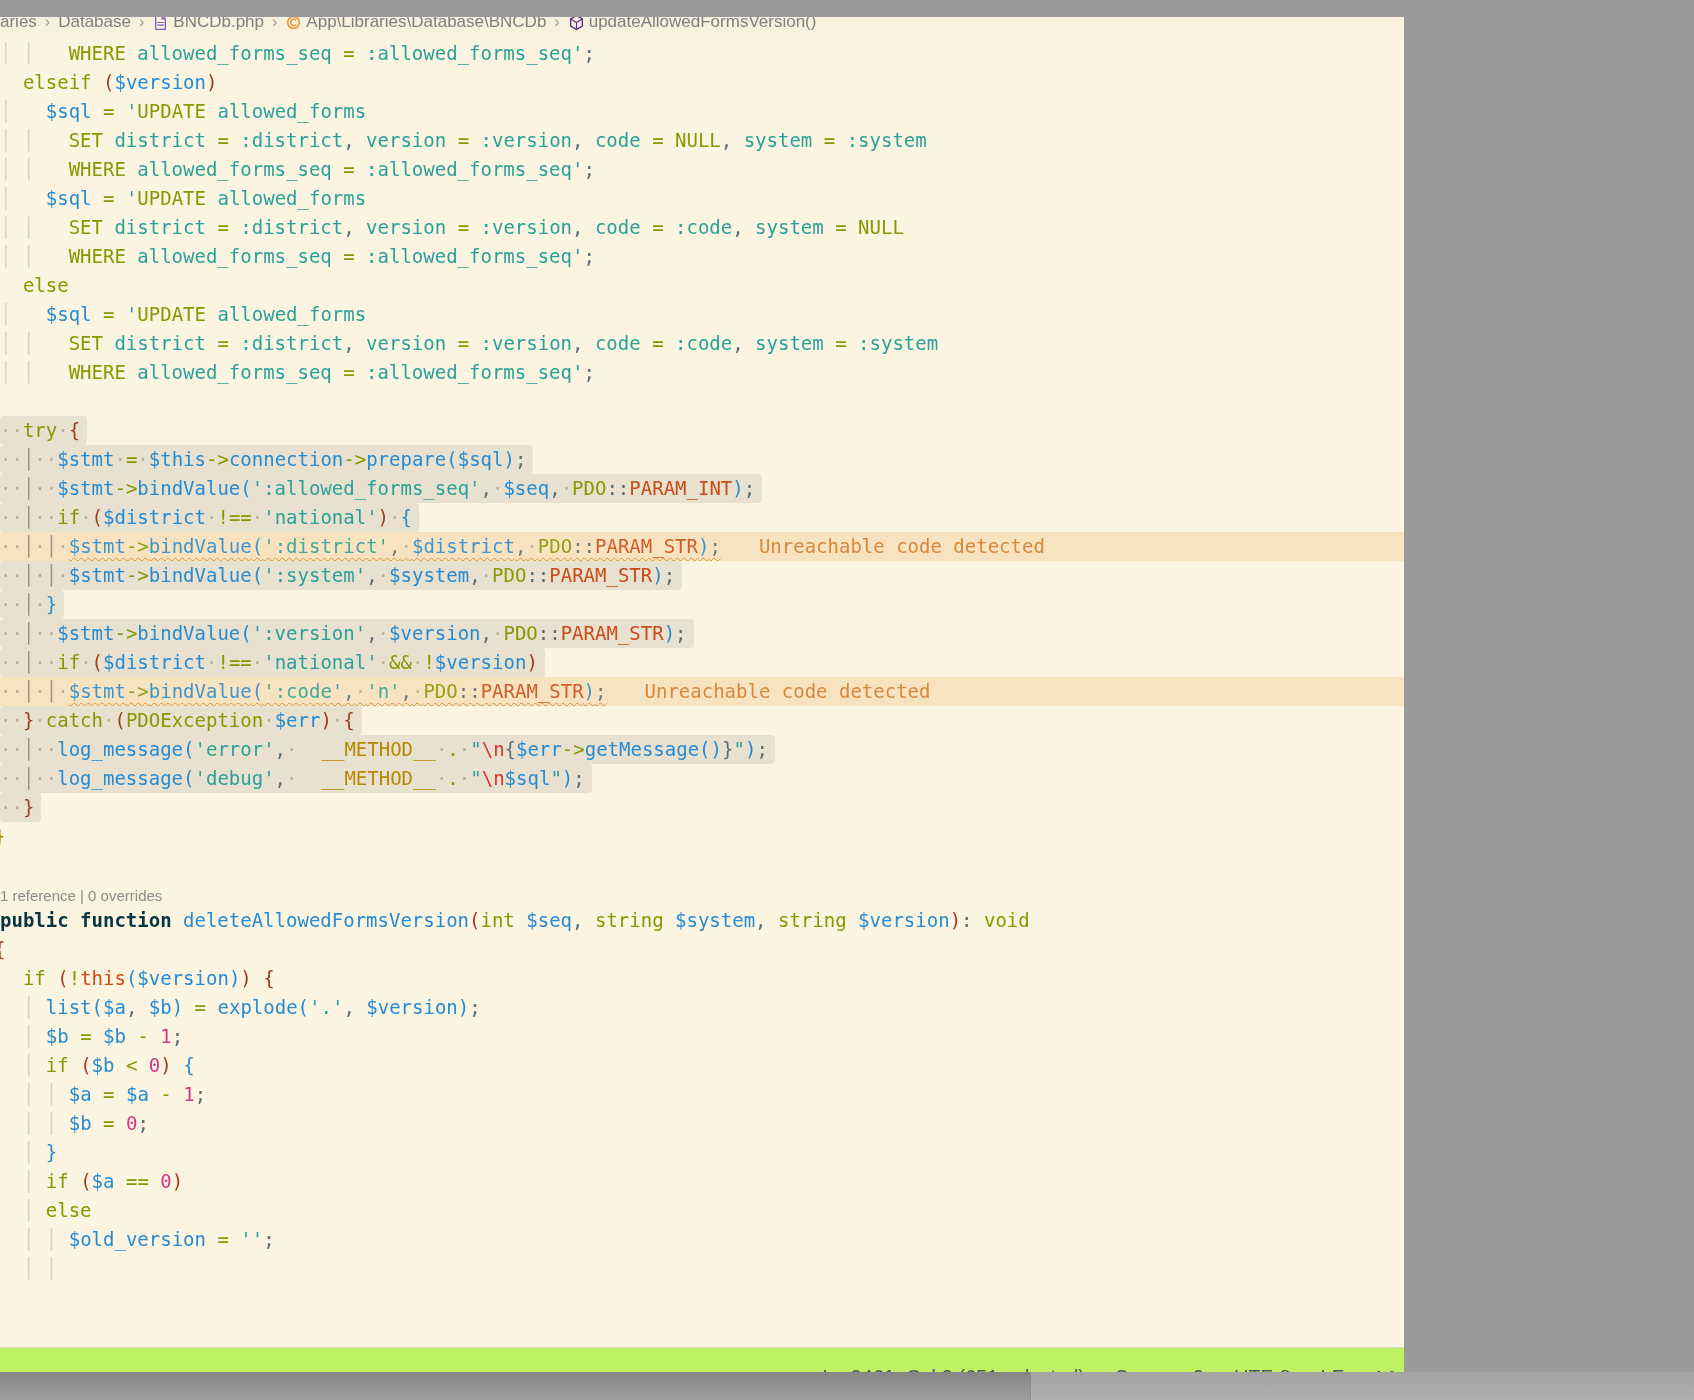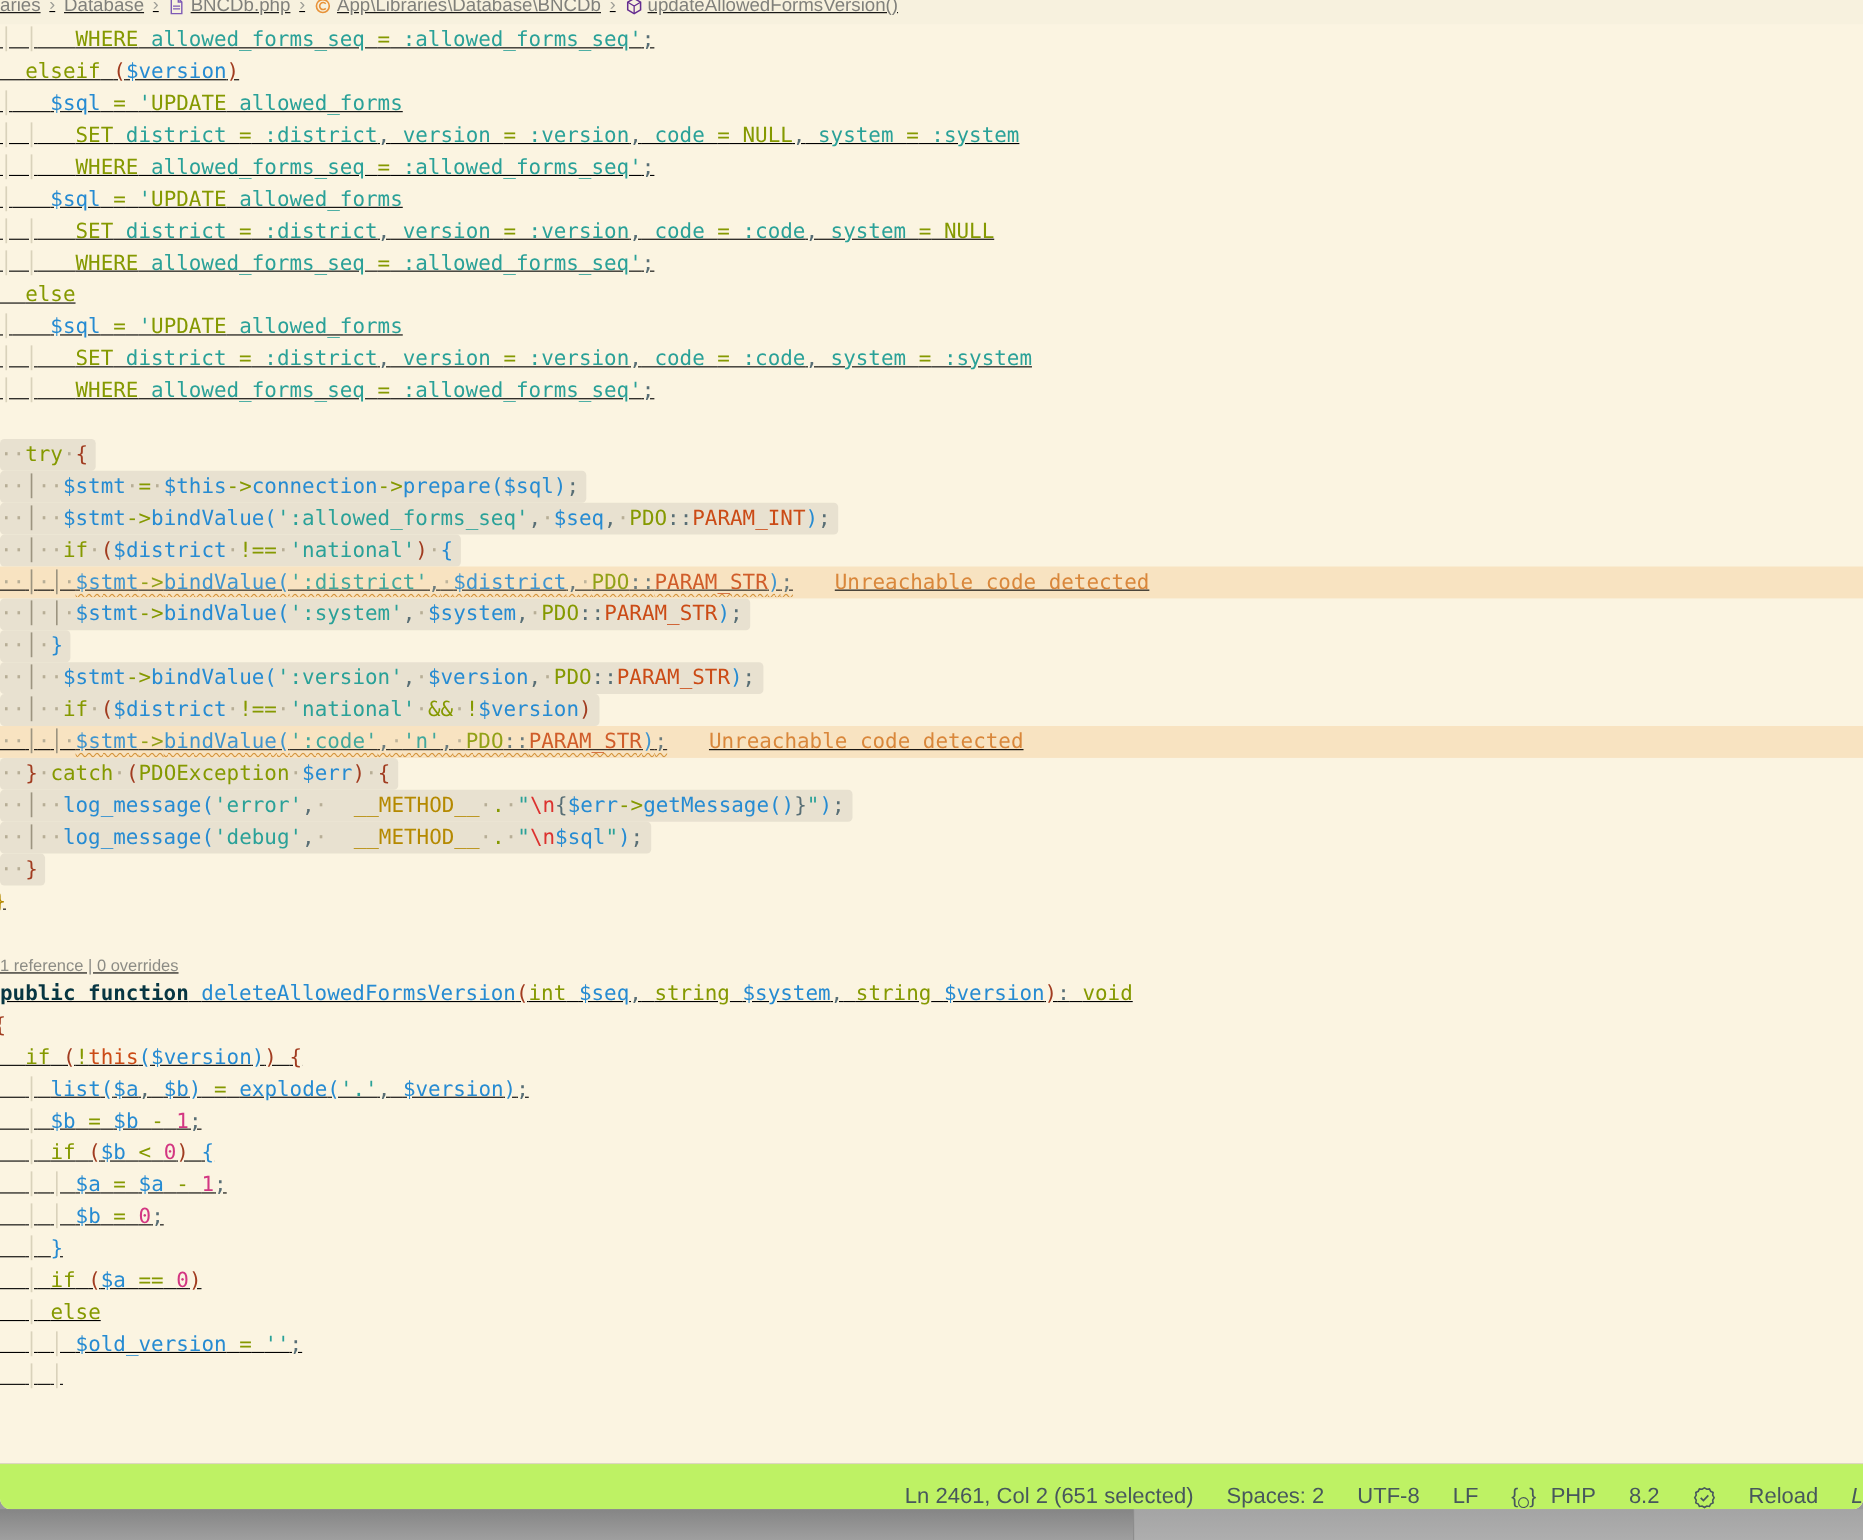--- a/index.html
+++ b/index.html
@@ -2,25 +2,24 @@
 <html><head>
 <meta charset="utf-8">
 <style>
   html,body{margin:0;padding:0;}
   body{
     width:1694px;height:1400px;overflow:hidden;
     background:#9a9a9a;
     font-family:"Liberation Sans", sans-serif;
   }
   .window{
-    position:absolute;top:0;left:0;width:1694px;height:1372px;
+    position:absolute;top:17px;left:0;width:1404px;height:1372px;
     background:#fbf4e1;
     border-radius:0 0 10px 10px;
     overflow:hidden;
-    text-decoration:underline;
   }
   
   .breadcrumb{
     height:22px;overflow:hidden;background:#f7f1de;
     white-space:nowrap;
   }
   .breadcrumb-inner{
     display:flex;align-items:center;
     font-size:17px;line-height:18px;color:#80807b;
     margin-top:-4px;padding-left:0px;

